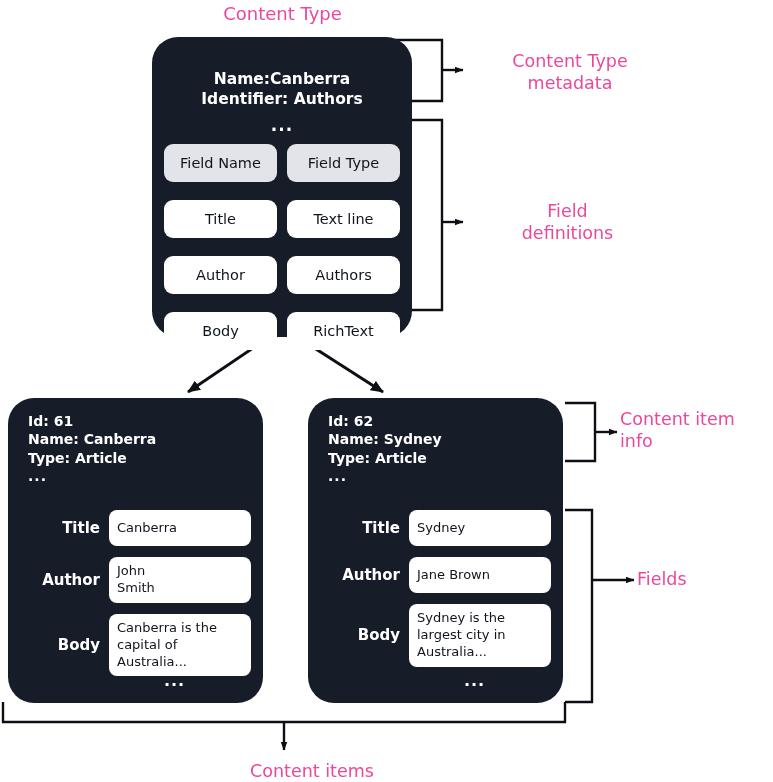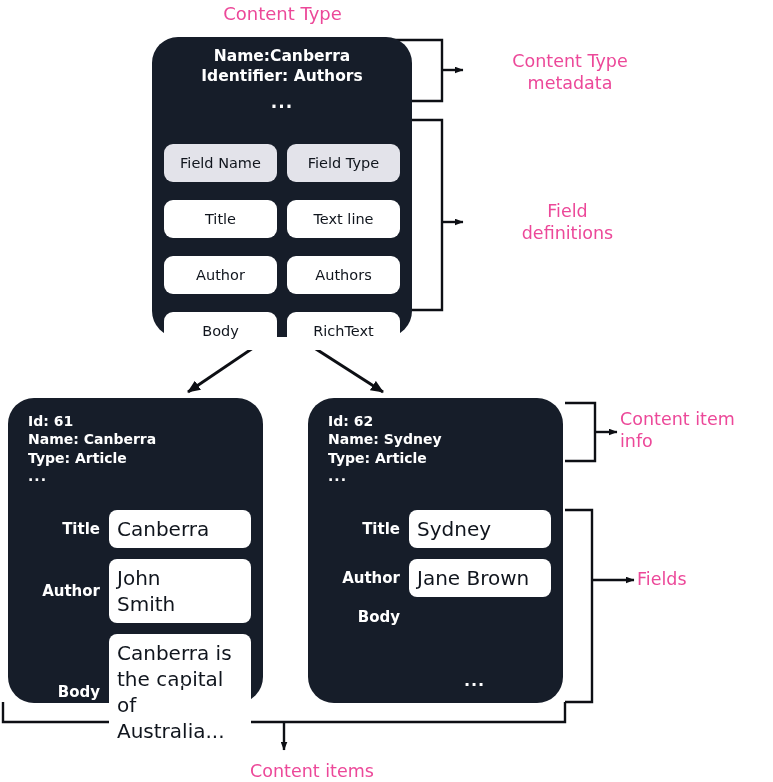--- a/index.html
+++ b/index.html
@@ -34,21 +34,21 @@
     box-sizing: border-box;
   }
   .card-meta {
     color: #ffffff;
     font-weight: bold;
     line-height: 1.32;
   }
   .ct-meta {
     text-align: center;
     font-size: 15.5px;
-    padding-top: 9px;
+    padding-top: 32px;
   }
   .ellipsis {
     color: #ffffff;
     font-weight: bold;
     text-align: center;
     letter-spacing: 1px;
     line-height: 0.6;
   }
   
   #content-type-card {
@@ -130,21 +130,21 @@
     color: #ffffff;
     font-weight: bold;
     font-size: 15px;
     flex: 0 0 80px;
   }
   .fld-value {
     flex: 1 1 auto;
     background: #ffffff;
     border-radius: 8px;
     color: #10151d;
-    font-size: 20px;
+    font-size: 13px;
     padding: 6px 8px;
     line-height: 1.3;
     box-sizing: border-box;
     min-height: 36px;
     display: flex;
     align-items: center;
     white-space: pre-line;
   }
   .item-bottom-ellipsis {
     position: absolute;
@@ -327,20 +327,21 @@
       <div class="item-field-row">
         <div class="fld-label">Title</div>
         <div class="fld-value">Sydney</div>
       </div>
       <div class="item-field-row">
         <div class="fld-label">Author</div>
         <div class="fld-value">Jane Brown</div>
       </div>
       <div class="item-field-row">
         <div class="fld-label">Body</div>
+        <div class="fld-value">Sydney is the largest city in Australia...</div>
       </div>
     </div>
 
     <div class="ellipsis item-bottom-ellipsis">...</div>
   </div>
 
   <div class="anno" id="label-content-items">Content items</div>
 
 </div>
 

